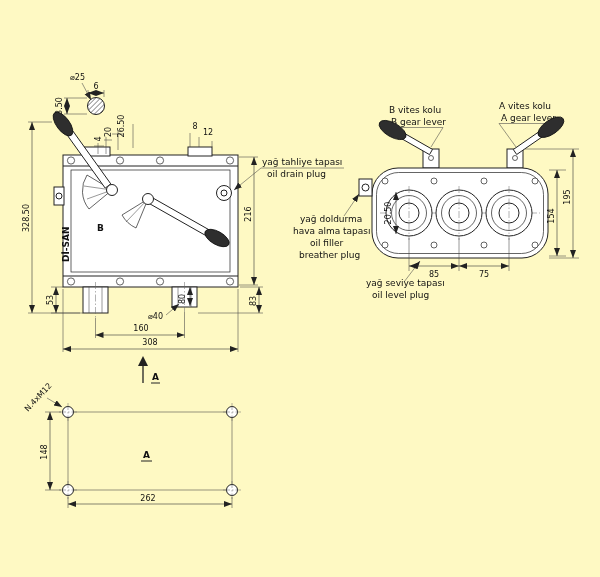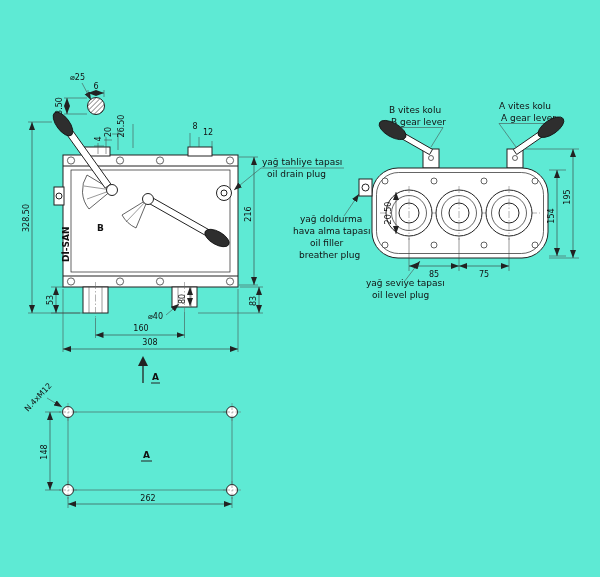--- a/index.html
+++ b/index.html
@@ -1,16 +1,16 @@
 <!DOCTYPE html>
 <html><head>
 <meta charset="utf-8">
 <style>
   html,body{margin:0;padding:0;background:#fff}
-  .wrap{width:600px;height:577px;background:#5eead4;overflow:hidden}
+  .wrap{width:600px;height:577px;background:#fef9c3;overflow:hidden}
   svg{display:block}
   .ol{fill:#fff;stroke:#222;stroke-width:1}
   .ol2{fill:#fff;stroke:#222;stroke-width:.7}
   .ln{fill:none;stroke:#222;stroke-width:1}
   .tn{fill:none;stroke:#444;stroke-width:.55}
   .dim{fill:none;stroke:#333;stroke-width:.6}
   .cl{fill:none;stroke:#666;stroke-width:.5;stroke-dasharray:7 2 1.5 2}
   .dk{fill:#2e2e2e;stroke:#111;stroke-width:.8}
   .t{font:8px "DejaVu Sans",sans-serif;fill:#111}
   .t9{font:9px "DejaVu Sans",sans-serif;fill:#111}

